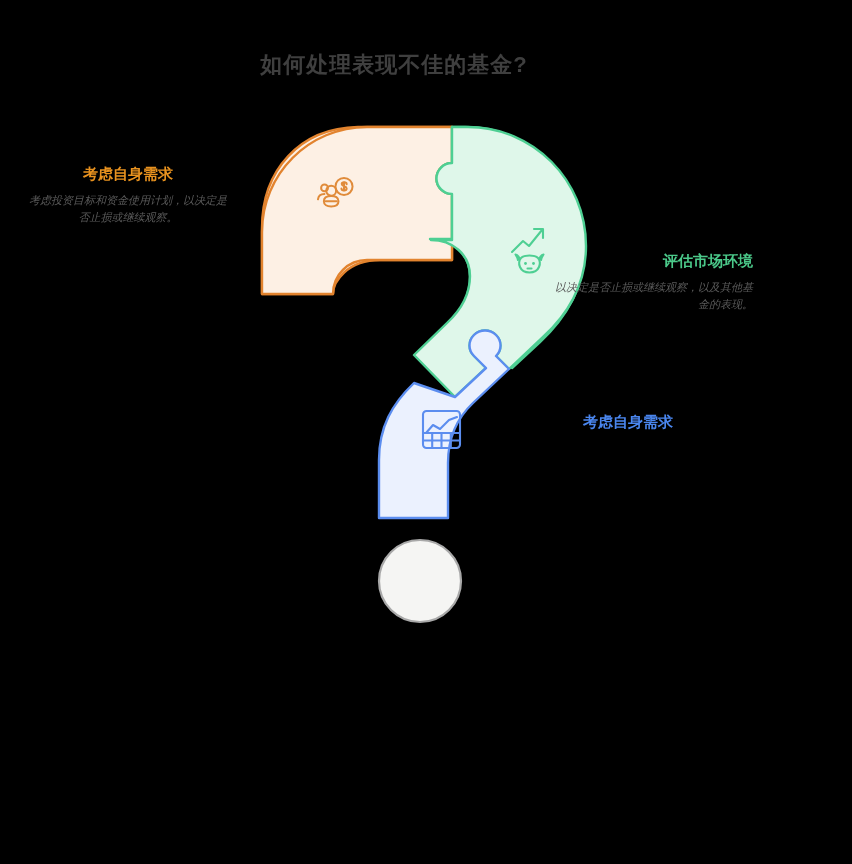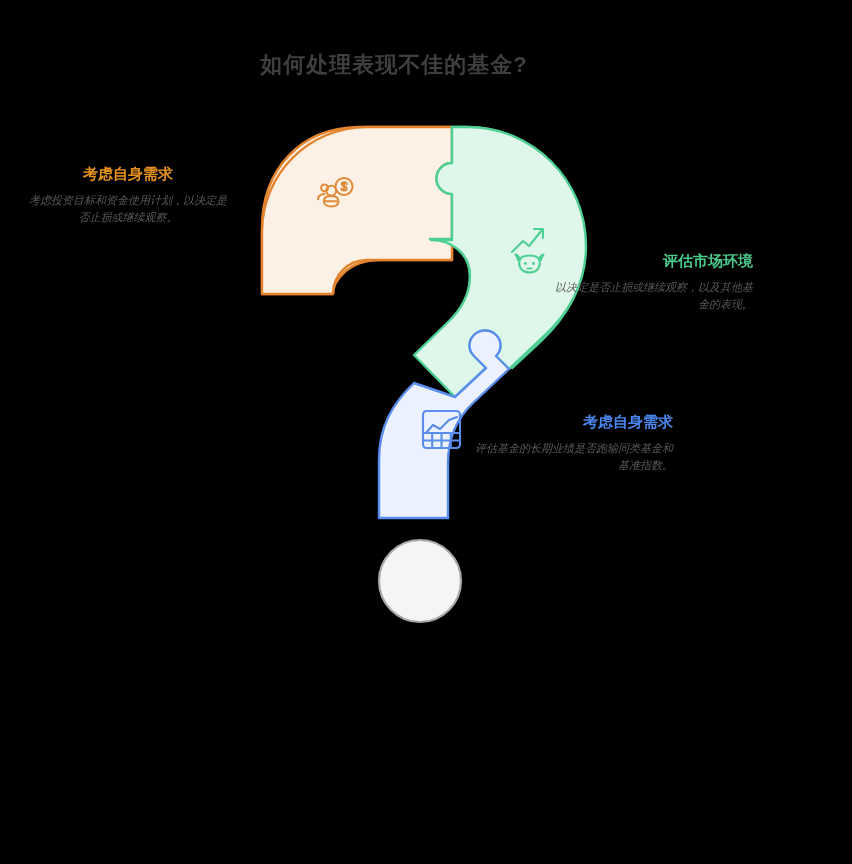--- a/index.html
+++ b/index.html
@@ -233,16 +233,15 @@
     <div class="body">考虑投资目标和资金使用计划，以决定是否止损或继续观察。</div>
   </div>
 
   <div class="block" id="block-market">
     <div class="head">评估市场环境</div>
     <div class="body">以决定是否止损或继续观察，以及其他基金的表现。</div>
   </div>
 
   <div class="block" id="block-perf">
     <div class="head">考虑自身需求</div>
-    <div class="body">评估基金的长期业绩是否跑输同类基金和基准指数。</div>
   </div>
 
 </div>
 
 </body></html>

